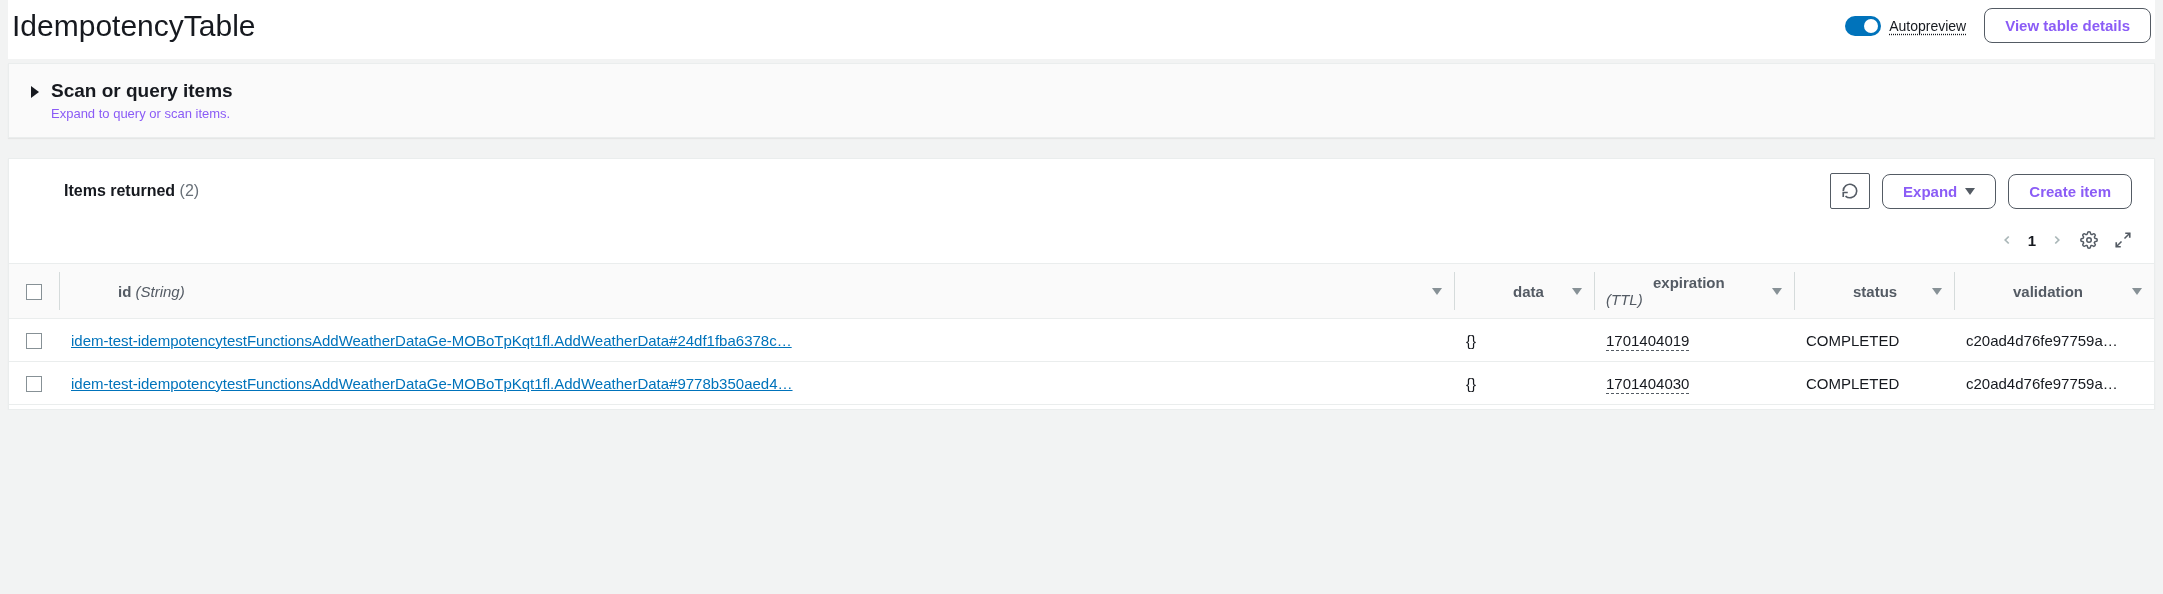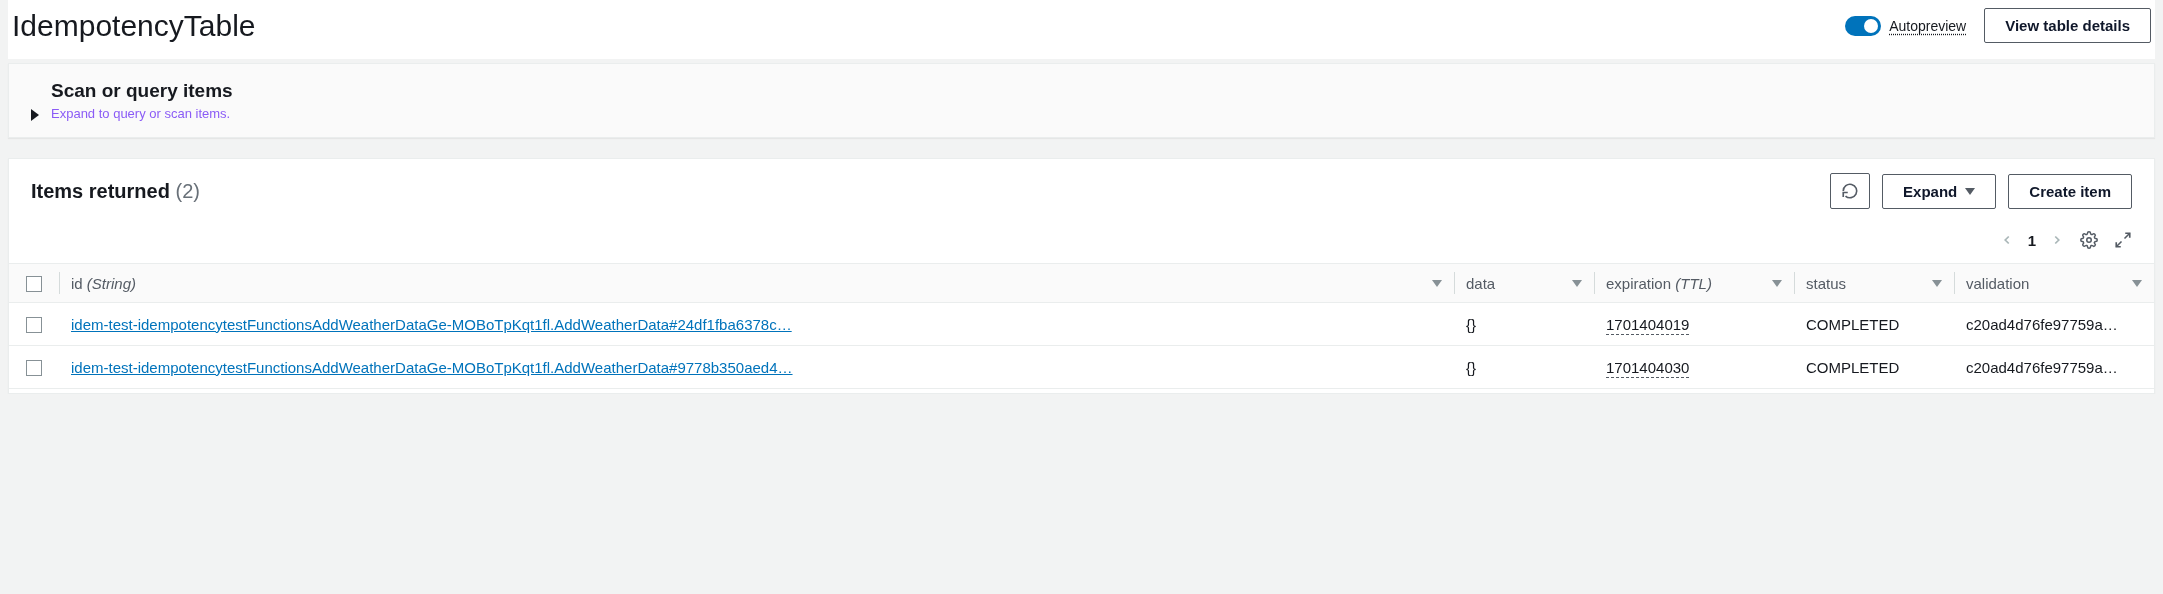--- a/index.html
+++ b/index.html
@@ -56,23 +56,23 @@
     text-decoration: underline dotted;
     text-underline-offset: 3px;
     font-size: 14px;
   }
   .btn {
     border: 1px solid #545b64;
     background: #fff;
     padding: 8px 20px;
     font-size: 15px;
     font-weight: 700;
-    border-radius: 2px;
-    cursor: pointer;
-    color: #0f172a;
+    border-radius: 8px;
+    cursor: pointer;
+    color: #8b5cf6;
     display: inline-flex;
     align-items: center;
     gap: 8px;
   }
   .btn-icon {
     border: 1px solid #545b64;
     background: #fff;
     width: 40px; height: 36px;
     display: inline-flex;
     align-items: center;
@@ -86,21 +86,21 @@
     background: #fff;
     margin-top: 4px;
     box-shadow: 0 1px 1px rgba(0,0,0,0.05);
   }
   .expand-panel {
     background: #fafafa;
     border: 1px solid #eaeded;
   }
   .expand-head {
     display: flex;
-    align-items: flex-end;
+    align-items: flex-start;
     gap: 12px;
     padding: 16px 22px;
     cursor: pointer;
   }
   .expand-title {
     font-size: 19px;
     font-weight: 700;
     margin: 0 0 4px 0;
   }
   .expand-sub {
@@ -119,23 +119,24 @@
   .items-panel {
     margin-top: 20px;
     padding-bottom: 4px;
   }
   .items-head {
     display: flex;
     align-items: center;
     padding: 14px 22px;
   }
   .items-title {
-    font-size: 20px;
+    font-size: 16px;
     font-weight: 700;
     flex: 1;
+    margin-left: 33px;
   }
   .items-title .count {
     font-weight: 400;
     color: #687078;
   }
   .items-actions {
     display: flex;
     gap: 12px;
     align-items: center;
   }
@@ -168,21 +169,21 @@
     text-align: left;
     font-weight: 400;
     font-size: 15px;
     color: #545b64;
     padding: 10px 12px;
     border-top: 1px solid #eaeded;
     border-bottom: 1px solid #eaeded;
     background: #fafafa;
     position: relative;
   }
-  thead th .col-label { font-weight: 400; }
+  thead th .col-label { font-weight: 700; margin-left: 47px; }
   thead th .col-type { font-style: italic; }
   thead th + th::before {
     content: '';
     position: absolute;
     left: 0; top: 8px; bottom: 8px;
     width: 1px;
     background: #d5dbdb;
   }
   .th-flex {
     display: flex;

